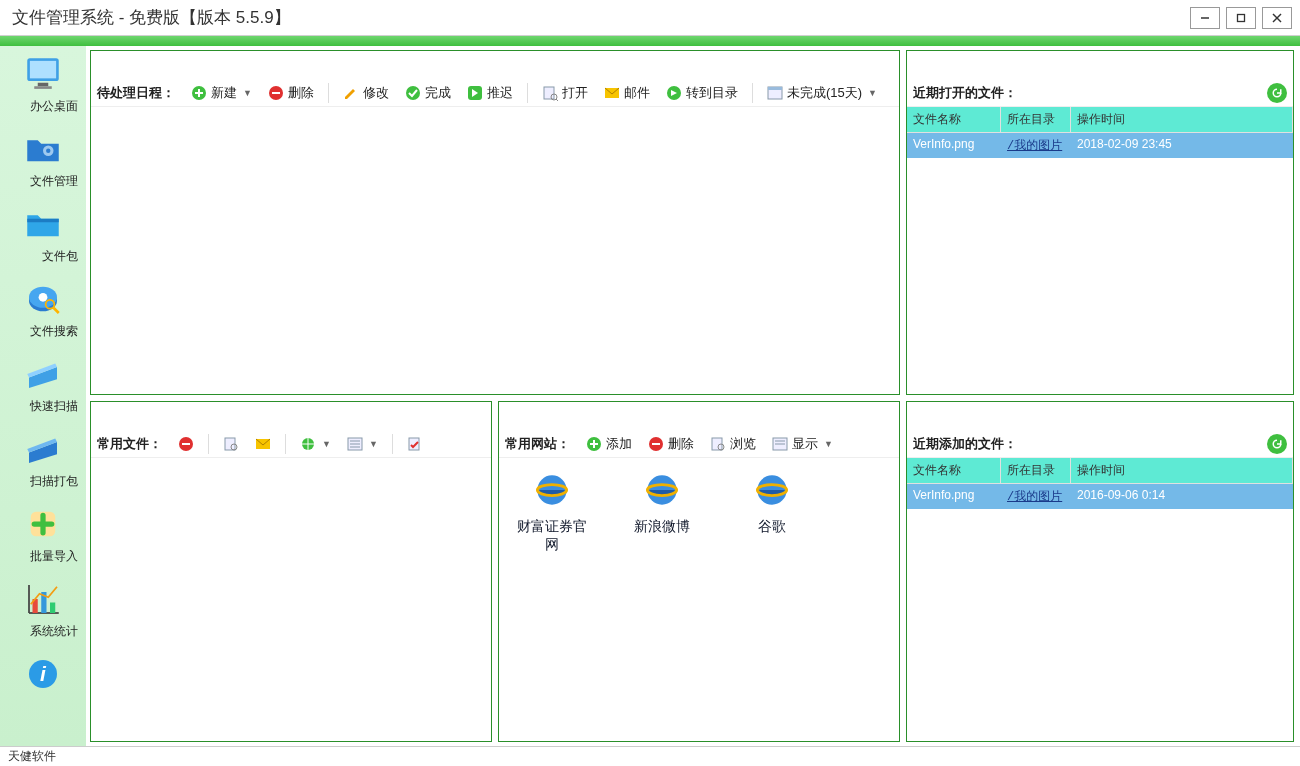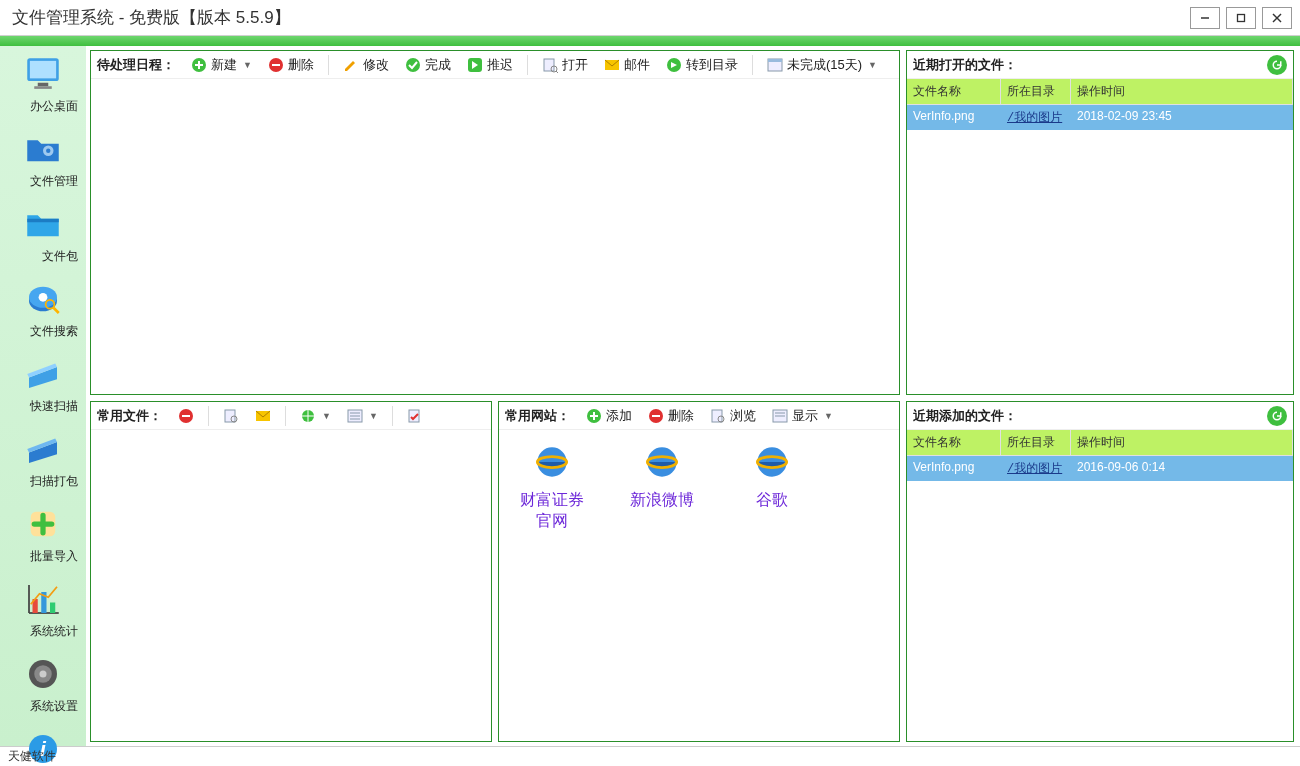--- a/index.html
+++ b/index.html
@@ -16,53 +16,53 @@
 .app { display: flex; height: calc(766px - 36px - 10px - 20px); }
 
 .sidebar { width: 86px; background: linear-gradient(#d8f6dc, #c9f0cd); padding-top: 8px; display: flex; flex-direction: column; align-items: center; gap: 14px; }
 .side-item { width: 70px; text-align: right; cursor: pointer; }
 .side-icon { width: 42px; height: 40px; margin: 0 auto 4px; display: flex; align-items: center; justify-content: center; }
 .side-label { font-size: 12px; color: #222; }
 
 .main { flex: 1; display: grid; grid-template-columns: 810px 1fr; grid-template-rows: 345px 1fr; gap: 6px; padding: 4px 6px 4px 4px; }
 
 .panel { border: 1px solid #2a8f2a; background: #fff; display: flex; flex-direction: column; overflow: hidden; }
-.panel-header { height: 28px; background: #fff; border-bottom: 1px solid #eee; display: flex; align-items: center; padding: 0 6px; gap: 8px; }
+.panel-header { height: 28px; background: #fff; border-bottom: 1px solid #eee; display: flex; align-items: center; padding: 0 6px; gap: 8px; margin-top: 28px; }
 .panel-title { font-weight: bold; font-size: 13px; color: #222; margin-right: 4px; }
 .tbtn { display: inline-flex; align-items: center; gap: 4px; font-size: 13px; color: #222; cursor: pointer; padding: 2px 4px; }
 .tbtn .ic { width: 16px; height: 16px; flex: none; }
 .sep { width: 1px; height: 20px; background: #ddd; margin: 0 2px; }
 .drop-arrow { font-size: 9px; color: #666; margin-left: 2px; }
 
 .refresh-circle { width: 20px; height: 20px; border-radius: 50%; background: #3fbf3f; display: flex; align-items: center; justify-content: center; cursor: pointer; }
 .refresh-circle svg { width: 12px; height: 12px; }
 
 .panel-body { flex: 1; overflow: auto; }
 
 .schedule-panel { grid-column: 1; grid-row: 1; }
 .recent-open-panel { grid-column: 2; grid-row: 1; }
 .lower-left { grid-column: 1; grid-row: 2; display: flex; gap: 6px; }
 .common-files-panel, .common-sites-panel { flex: 1; border: 1px solid #2a8f2a; background: #fff; display: flex; flex-direction: column; }
 .recent-add-panel { grid-column: 2; grid-row: 2; }
 
-.table-head { display: flex; background: #bef264; border-bottom: 1px solid #e0e0e0; }
+.table-head { display: flex; background: #5eead4; border-bottom: 1px solid #e0e0e0; }
 .table-head .th { padding: 4px 6px; font-size: 12px; color: #333; border-right: 1px solid #e0e0e0; }
 .row { display: flex; font-size: 12px; }
 .row .td { padding: 4px 6px; overflow: hidden; white-space: nowrap; text-overflow: ellipsis; }
 .row.selected { background: #74b9e8; color: #fff; }
 .link { text-decoration: underline; color: #1a3a8a; cursor: pointer; font-family: Liberation Mono, monospace; }
 
 .col-name { width: 94px; }
 .col-dir { width: 70px; }
 .col-time { flex: 1; }
 
 .site-grid { display: flex; gap: 40px; padding: 10px 18px; }
 .site-item { width: 70px; text-align: center; cursor: pointer; }
 .site-icon { width: 44px; height: 44px; margin: 0 auto 6px; }
-.site-label { font-size: 16px; color: #6d28d9; }
+.site-label { font-size: 14px; color: #0f172a; }
 
 .statusbar { height: 20px; border-top: 1px solid #ccc; padding: 2px 8px; font-size: 12px; color: #333; display: flex; align-items: center; }
 </style>
 </head>
 <body>
 
 <div class="titlebar">
   <span class="titlebar-title">文件管理系统 - 免费版【版本 5.5.9】</span>
   <span class="titlebar-spacer"></span>
   <div class="win-btn">
@@ -161,30 +161,20 @@
           <svg viewBox="0 0 48 48">
             <line x1="8" y1="40" x2="42" y2="40" stroke="#444" stroke-width="2"></line>
             <line x1="8" y1="40" x2="8" y2="8" stroke="#444" stroke-width="2"></line>
             <rect x="12" y="24" width="6" height="16" fill="#e74c3c"></rect>
             <rect x="22" y="16" width="6" height="24" fill="#3498db"></rect>
             <rect x="32" y="28" width="6" height="12" fill="#2ecc71"></rect>
             <polyline points="10,30 20,18 30,22 40,10" fill="none" stroke="#f39c12" stroke-width="2"></polyline>
           </svg>
         </div>
       <div class="side-label">系统统计</div>
-    </div>
-    <div class="side-item">
-      <div class="side-icon">
-          <svg viewBox="0 0 48 48">
-            <circle cx="24" cy="24" r="16" fill="#555"></circle>
-            <circle cx="24" cy="24" r="10" fill="#888"></circle>
-            <circle cx="24" cy="24" r="4" fill="#ccc"></circle>
-          </svg>
-        </div>
-      <div class="side-label">系统设置</div>
     </div>
     <div class="side-item">
       <div class="side-icon">
           <svg viewBox="0 0 48 48">
             <circle cx="24" cy="24" r="16" fill="#2b9be6"></circle>
             <text x="24" y="32" font-size="24" font-style="italic" font-weight="bold" text-anchor="middle" fill="#fff">i</text>
           </svg>
         </div>
 
     </div>

